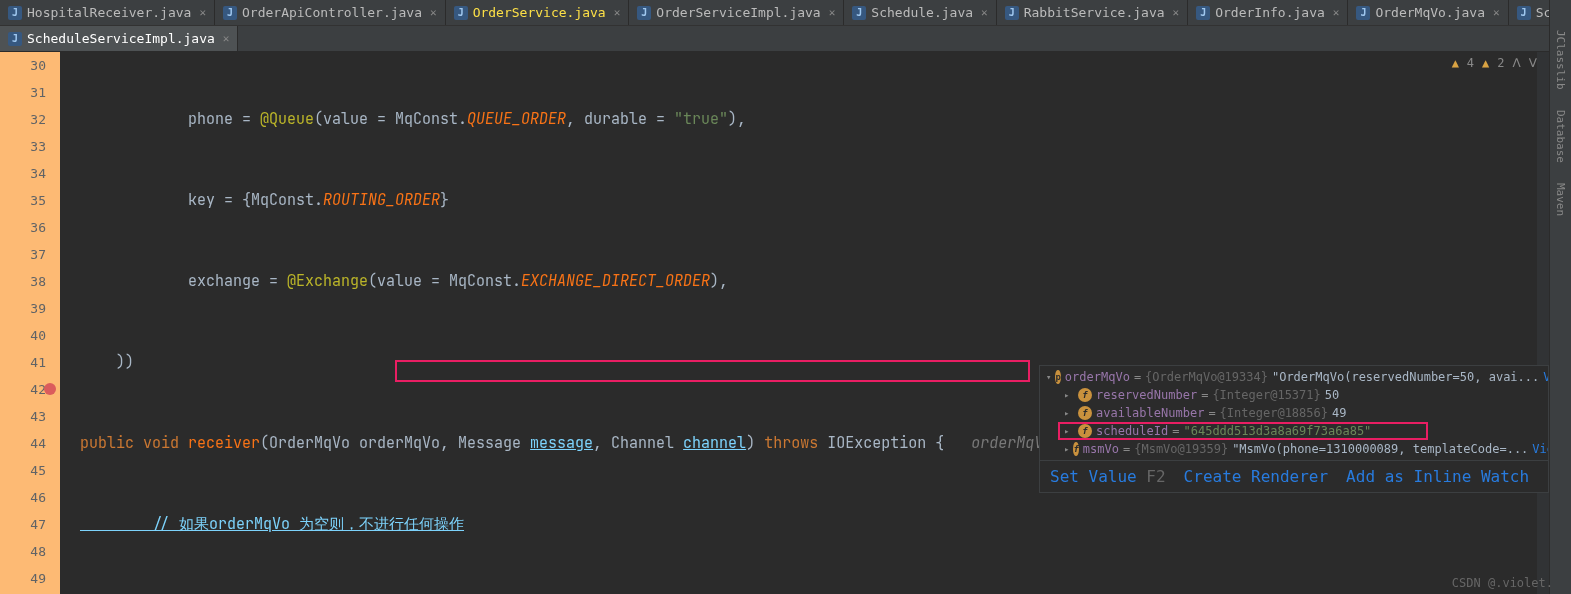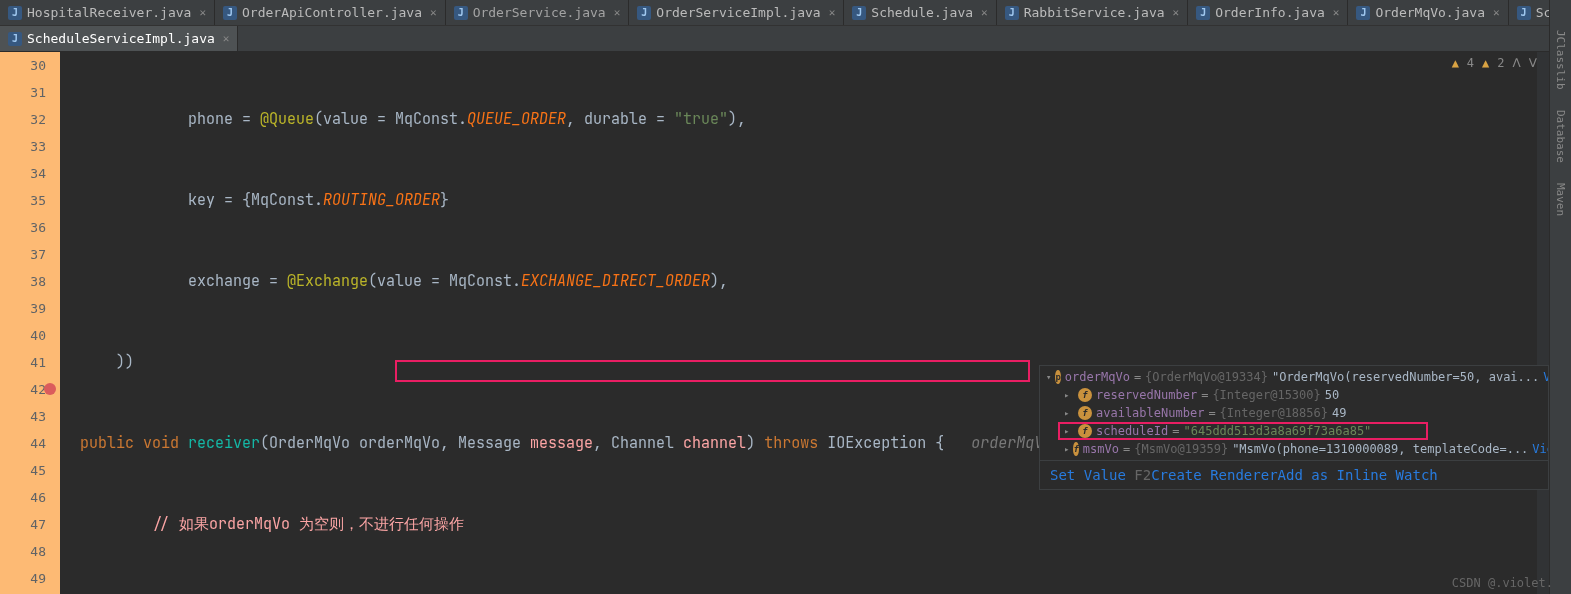--- a/index.html
+++ b/index.html
@@ -3,35 +3,35 @@
 <meta charset="utf-8">
 <style>
   * { margin: 0; padding: 0; box-sizing: border-box; }
   body { background: #2b2b2b; font-family: 'Consolas', 'Monaco', monospace; font-size: 13px; color: #a9b7c6; width: 1571px; height: 594px; overflow: hidden; position: relative; }
   
   .tabs { display: flex; background: #3c3f41; height: 26px; border-bottom: 1px solid #323232; }
   .tabs.row2 { border-bottom: 1px solid #2b2b2b; }
   .tab { display: flex; align-items: center; padding: 0 8px; color: #bbb; border-right: 1px solid #2b2b2b; cursor: pointer; white-space: nowrap; gap: 5px; }
   .tab.active { background: #4e5254; color: #fff; }
   .tab .icon-j { width: 14px; height: 14px; border-radius: 2px; background: #365880; color: #a0c8ef; display: inline-flex; align-items: center; justify-content: center; font-size: 10px; font-weight: bold; }
-  .tab.special .name { color: #a3a3a3; }
+  .tab.special .name { color: #fde047; }
   .tab .close { color: #888; margin-left: 3px; font-size: 11px; }
   
   .editor-wrap { display: flex; height: calc(100% - 52px); position: relative; }
   .gutter { width: 60px; background: #fdba74; text-align: right; padding-right: 6px; color: #606366; font-family: Consolas, monospace; line-height: 27px; font-size: 13px; user-select: none; position: relative; }
   .gutter .line { height: 27px; display: flex; justify-content: flex-end; align-items: center; gap: 4px; padding-right: 8px; }
   .gutter .bp { position: absolute; left: 44px; width: 12px; height: 12px; background: #db5c5c; border-radius: 50%; }
   
   .code { flex: 1; background: #2b2b2b; font-family: 'JetBrains Mono', Consolas, monospace; font-size: 15px; line-height: 27px; white-space: pre; overflow: hidden; position: relative; }
   .code-line { height: 27px; padding-left: 20px; }
   
   .k { color: #cc7832; }
   .s { color: #6a8759; }
-  .m { color: #14b8a6; }
-  .c { color: #fca5a5; }
+  .m { color: #f97316; }
+  .c { color: #7dd3fc; text-decoration: underline; }
   .a { color: #bbb529; }
   .f { color: #9876aa; font-style: italic; }
   .cn { color: #f97316; font-style: italic; }
   .hint { color: #787878; font-style: italic; }
   .p { color: #a9b7c6; }
   
   .highlight-box { position: absolute; border: 2px solid #e91e63; pointer-events: none; }
   
   .warnings { position: absolute; top: 56px; right: 34px; display: flex; gap: 8px; color: #888; font-size: 12px; align-items: center; }
   .warn-yellow { color: #d9a343; }
@@ -49,21 +49,21 @@
   .vicon.f { background: #c9913d; color: #2b2b2b; }
   .var-name { color: #9876aa; }
   .var-eq { color: #888; }
   .var-type { color: #666; }
   .var-val { color: #a9b7c6; }
   .var-str { color: #6a8759; }
   .var-row.hl-box { position: relative; }
   .var-row.hl-box::after { content: ''; position: absolute; left: 18px; right: 120px; top: 0; bottom: 0; border: 2px solid #e91e63; pointer-events: none; }
   .view-link { color: #287bde; margin-left: auto; }
   
-  .debug-actions { border-top: 1px solid #3c3f41; padding: 6px 10px; display: flex; color: #287bde; font-size: 14px; }
+  .debug-actions { border-top: 1px solid #3c3f41; padding: 6px 10px; display: flex; gap: 18px; color: #287bde; font-size: 16px; }
   .debug-actions .key { color: #666; }
   
   .watermark { position: absolute; bottom: 4px; right: 18px; color: #666; font-size: 12px; }
   
   .scroll-track { position: absolute; right: 22px; top: 52px; width: 12px; bottom: 0; background: #313335; }
 </style>
 </head>
 <body>
 
 <div class="tabs" id="tabs1">
@@ -195,21 +195,21 @@
       <span class="var-eq"> = </span>
       <span class="var-type">{OrderMqVo@19334}</span>
       <span class="var-val">"OrderMqVo(reservedNumber=50, avai...</span>
       <span class="view-link">View</span>
     </div>
     <div class="var-row indent1">
       <span class="arrow">▸</span>
       <span class="vicon f">f</span>
       <span class="var-name">reservedNumber</span>
       <span class="var-eq"> = </span>
-      <span class="var-type">{Integer@15300}</span>
+      <span class="var-type">{Integer@15371}</span>
       <span class="var-val">50</span>
     </div>
     <div class="var-row indent1">
       <span class="arrow">▸</span>
       <span class="vicon f">f</span>
       <span class="var-name">availableNumber</span>
       <span class="var-eq"> = </span>
       <span class="var-type">{Integer@18856}</span>
       <span class="var-val">49</span>
     </div>

